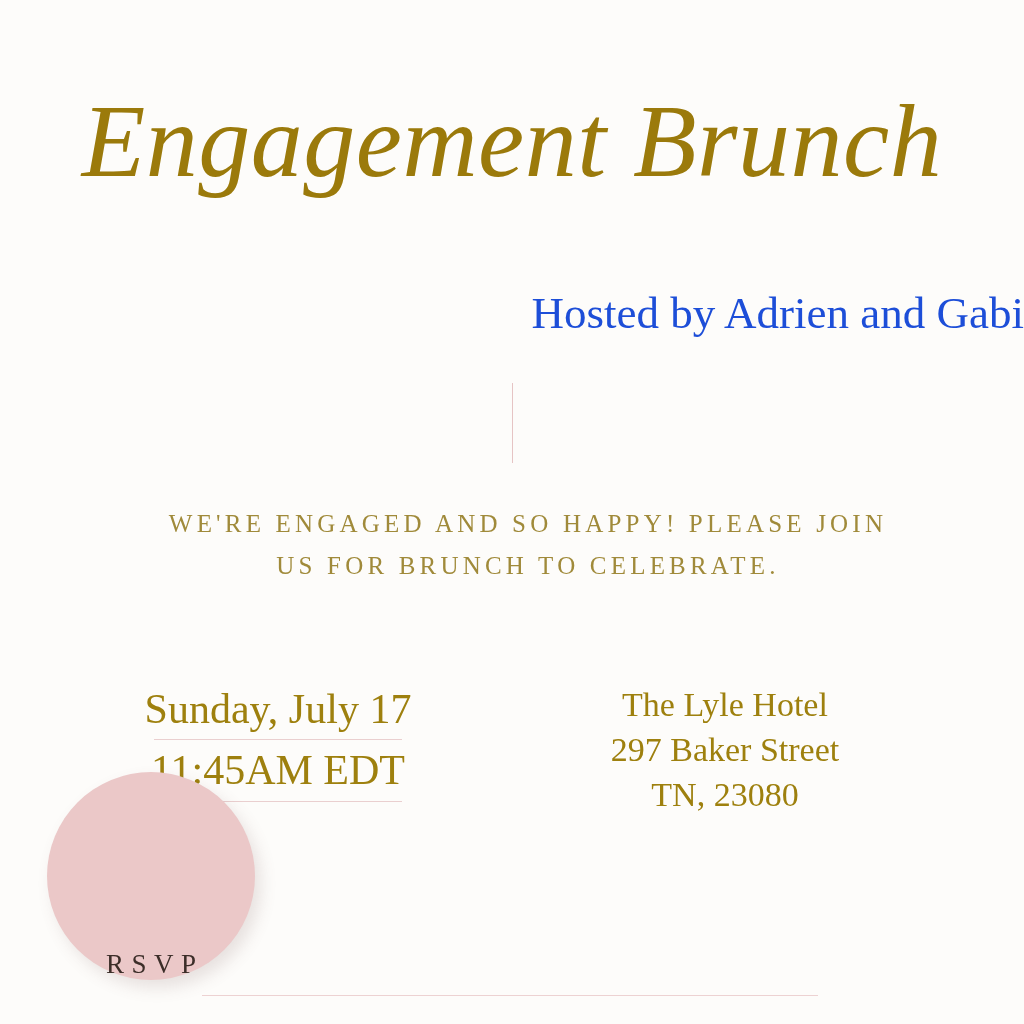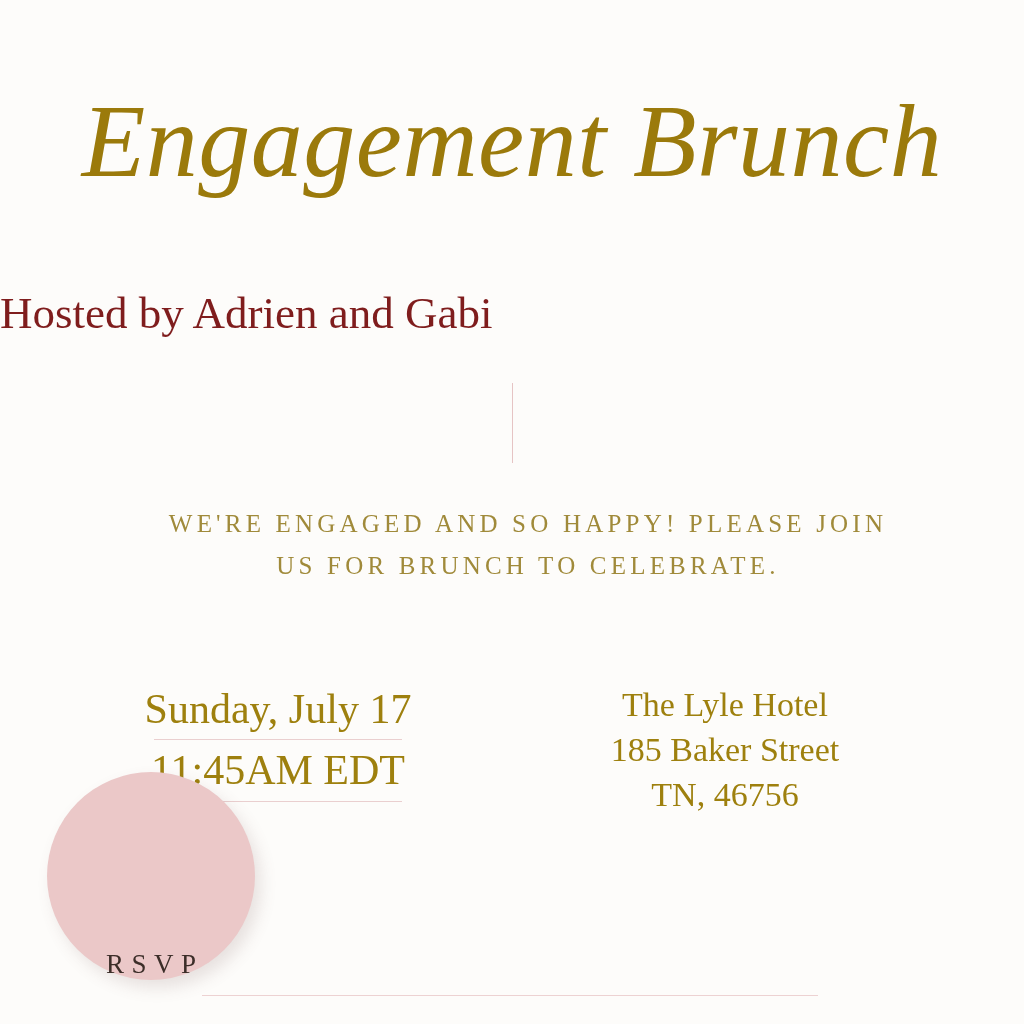--- a/index.html
+++ b/index.html
@@ -36,24 +36,24 @@
     letter-spacing: 0.5px;
     white-space: nowrap;
   }
 
   
   .hosts {
     position: absolute;
     left: 0;
     top: 288px;
     width: 1024px;
-    text-align: left;
+    text-align: right;
     font-size: 45px;
     line-height: 1.15;
-    color: #7f1d1d;
+    color: #1d4ed8;
     white-space: nowrap;
   }
 
   
   .v-divider {
     position: absolute;
     left: 512px;
     top: 383px;
     width: 1px;
     height: 80px;
@@ -163,22 +163,22 @@
 
     <div class="col col-date">
       <div class="detail-line">Sunday, July 17</div>
       <div class="rule"></div>
       <div class="detail-line">11:45AM EDT</div>
       <div class="rule"></div>
     </div>
 
     <div class="col col-venue">
       <div class="detail-line">The Lyle Hotel</div>
-      <div class="detail-line">185 Baker Street</div>
-      <div class="detail-line">TN, 46756</div>
+      <div class="detail-line">297 Baker Street</div>
+      <div class="detail-line">TN, 23080</div>
     </div>
 
   </div>
 
   <div class="rsvp-badge">
     <span class="rsvp-label">RSVP</span>
   </div>
 
   <div class="bottom-rule"></div>
 

